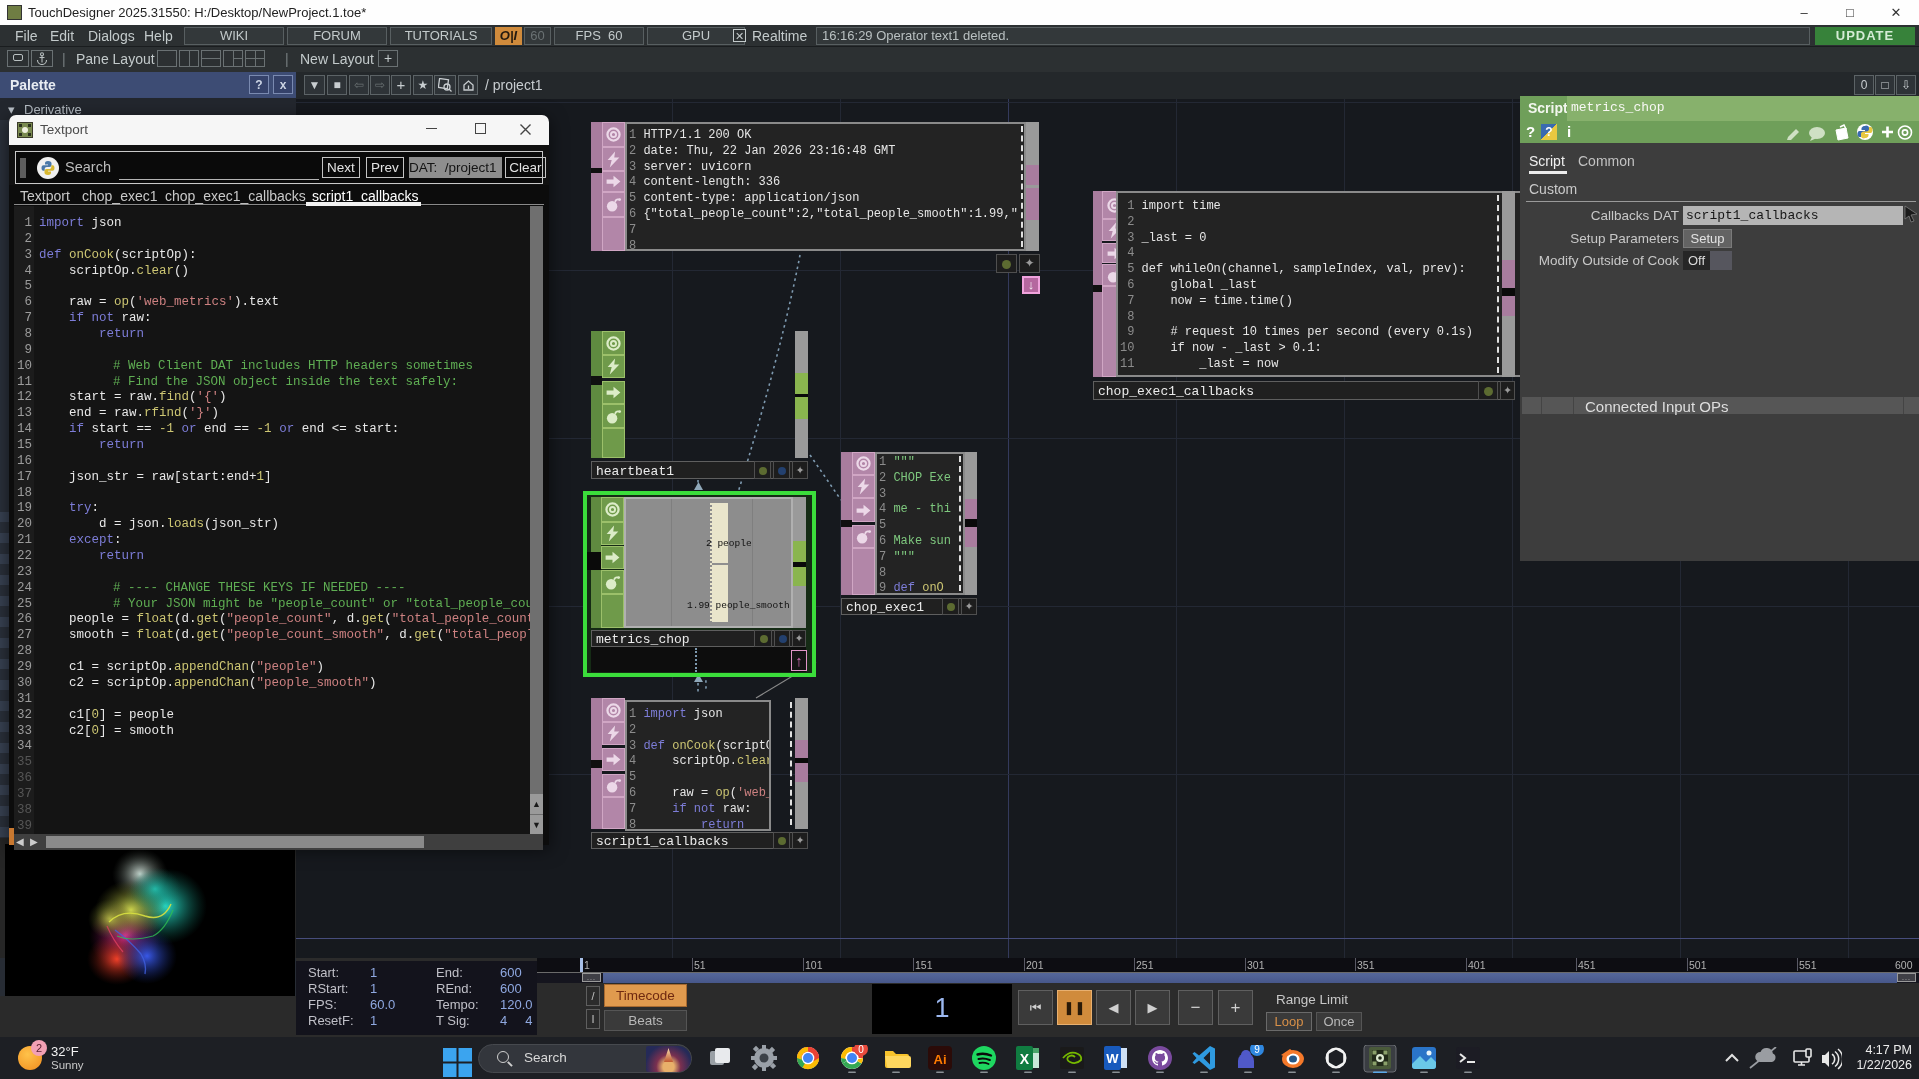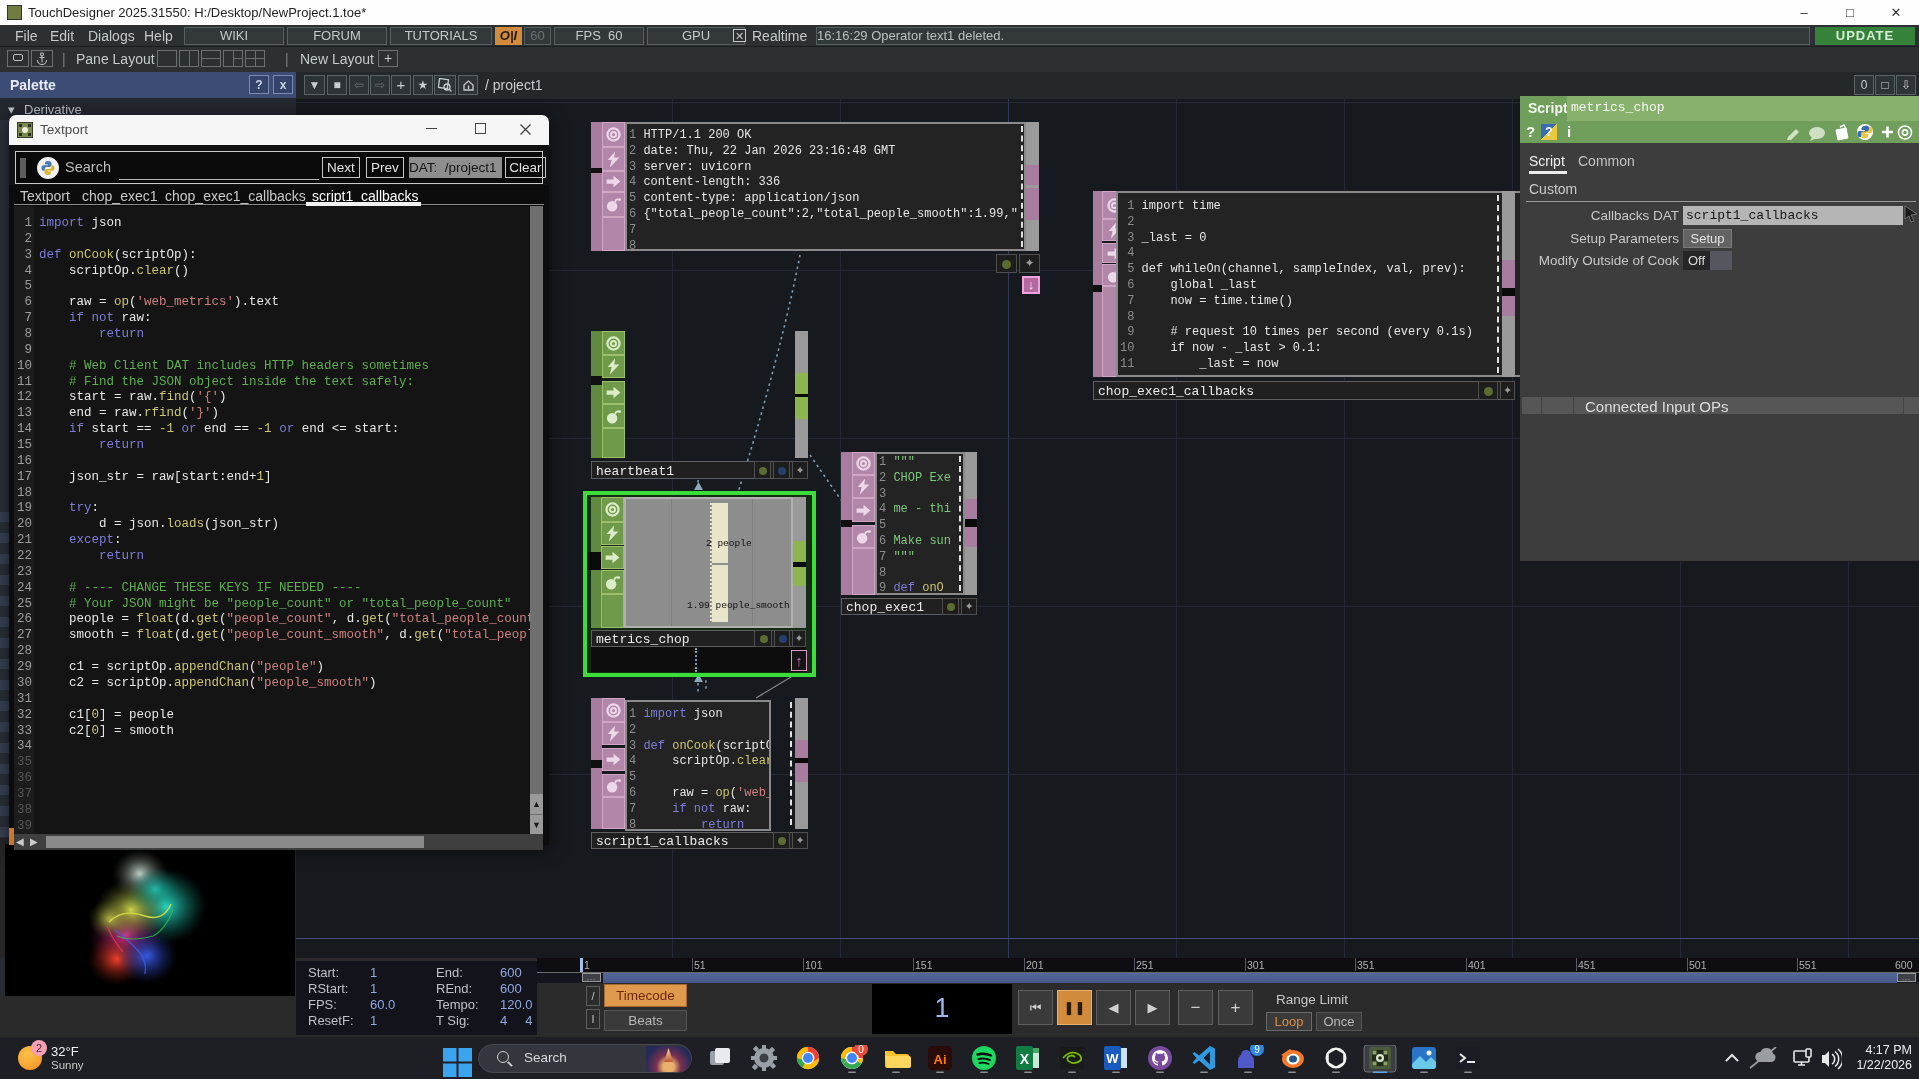--- a/index.html
+++ b/index.html
@@ -38,21 +38,21 @@
   .nd { position:absolute; }
   .pkO { background:#a87c9e; }
   .pkC { background:#b286a8; border:1px solid #d0a6c4; }
   .gnO { background:#5f8a40; }
   .gnC { background:#6f9a4a; border:1px solid #9cc06a; }
   .cell { position:absolute; display:flex; align-items:center; justify-content:center; }
   .nbody { position:absolute; background:#8d8d8d; border:2px solid #b0b0b0; }
   .ncode { position:absolute; background:#232323; border:2px solid #8a8a8a; overflow:hidden; }
   .ncode pre { font-family:"Liberation Mono", monospace; font-size:12px; line-height:15.8px; color:#e6e6e6; white-space:pre; margin:0; }
   .ln { color:#8c8c8c; }
-  .kw { color:#7d7dd8; } .fy { color:#cdc673; } .sp { color:#cd8181; } .cm { color:#5fae53; } .gd { color:#7ec87e; }
+  .kw { color:#7d7dd8; } .fy { color:#cdc673; } .sp { color:#cd8181; } .cm { color:#5fae53;margin-left:44px; } .gd { color:#7ec87e; }
   .namebar { position:absolute; background:#202020; border:1px solid #5f5f5f; color:#ececec; font-family:"Liberation Mono", monospace; font-size:13px; }
   .ncell { position:absolute; border:1px solid #4f4f4f; background:#1d1d1d; }
   .dashv { position:absolute; width:0; border-left:2px dashed #e0e0e0; }
   .rstrip { position:absolute; background:#9a9a9a; }
   .nicon { width:17px; height:17px; }
 
   
   #parampanel { left:1520px; top:96px; width:399px; height:465px; background:#3d3d3d; }
 
   
@@ -85,21 +85,21 @@
     <span class="mitem" style="left:144px;">Help</span>
     <div class="mbtn" style="left:184px;width:100px;">WIKI</div>
     <div class="mbtn" style="left:287px;width:100px;">FORUM</div>
     <div class="mbtn" style="left:390px;width:102px;">TUTORIALS</div>
     <div class="mbtn" style="left:495px;width:27px;background:#d08b3c;border-color:#d08b3c;color:#231a10;font-weight:bold;font-style:italic;">O|I</div>
     <div class="mbtn" style="left:524px;width:27px;color:#6a7173;">60</div>
     <div class="mbtn" style="left:554px;width:90px;">FPS&nbsp; 60</div>
     <div class="mbtn" style="left:647px;width:98px;">GPU</div>
     <span class="mitem" style="left:733px;top:4px;width:13px;height:13px;border:1px solid #c3cacb;background:#2c3032;color:#c3cacb;font-size:11px;line-height:12px;text-align:center;">✕</span>
     <span class="mitem" style="left:752px;">Realtime</span>
-    <div class="mbtn" style="left:816px;width:994px;text-align:left;background:#33383a;"><span style="color:#b9c0c1;">16:16:29 Operator text1 deleted.</span></div>
+    <div class="mbtn" style="left:816px;width:994px;text-align:left;background:#33383a;"><span style="margin-left:5px;color:#b9c0c1;">16:16:29 Operator text1 deleted.</span></div>
     <div class="mbtn" style="left:1815px;width:100px;background:#37823a;border-color:#37823a;color:#d5ecd5;font-weight:bold;letter-spacing:1px;">UPDATE</div>
   </div>
   <div class="abs" id="toolbar">
     <div class="tbox" style="left:7px;width:22px;">
       <span style="display:block;margin:3px auto 0;width:10px;height:7px;border:1px solid #b9c0c1;border-radius:2px;"></span>
     </div>
     <div class="tbox" style="left:31px;width:22px;">
       <svg width="12" height="13" viewBox="0 0 12 13" style="display:block;margin:1px auto 0;">
         <circle cx="6" cy="2.2" r="1.5" fill="none" stroke="#b9c0c1" stroke-width="1.1"></circle>
         <line x1="6" y1="3.7" x2="6" y2="10.5" stroke="#b9c0c1" stroke-width="1.1"></line>

